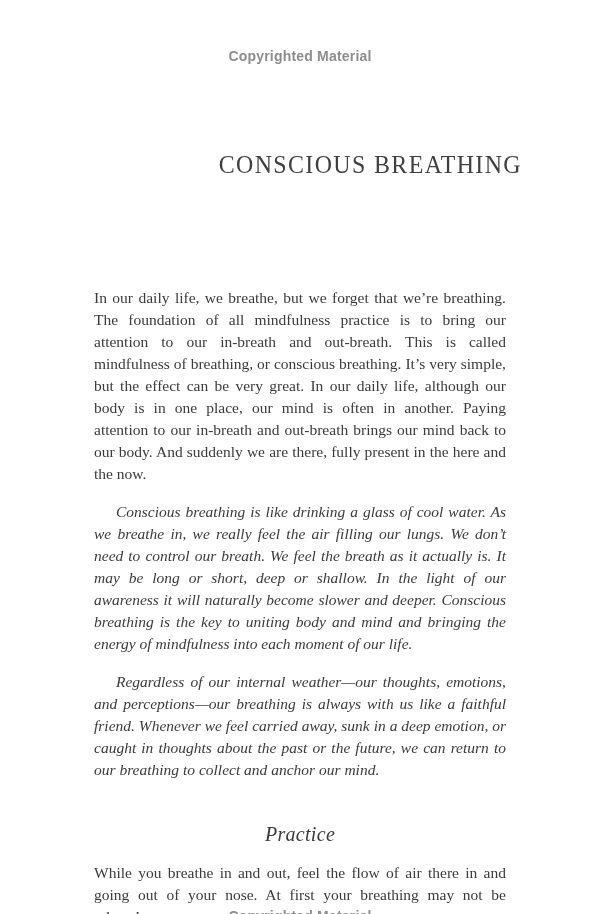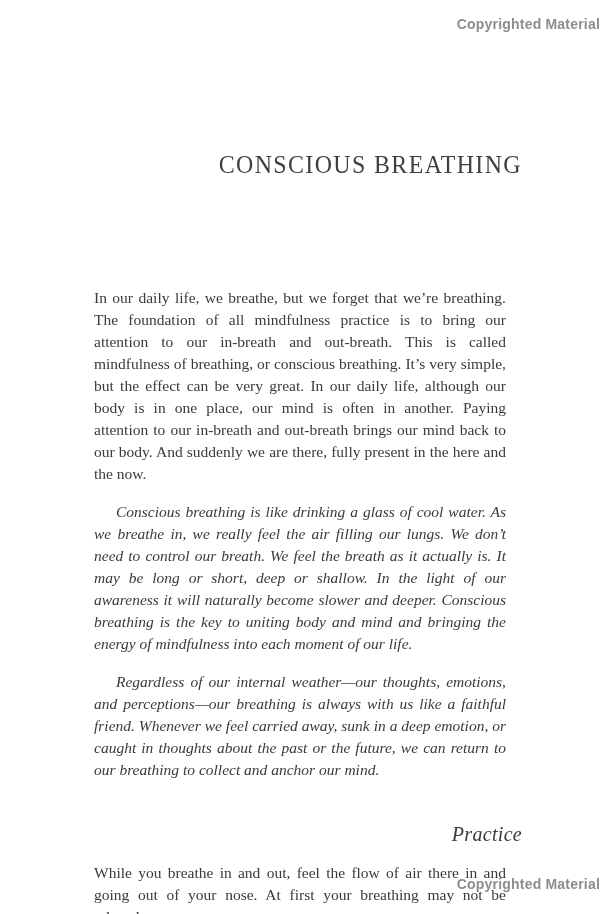--- a/index.html
+++ b/index.html
@@ -12,26 +12,27 @@
     width: 600px;
     height: 914px;
     background: #ffffff;
     font-family: "Liberation Serif", serif;
     overflow: hidden;
   }
   .copyright {
     position: absolute;
     left: 0;
     width: 100%;
-    text-align: right;
+    text-align: center;
     font-family: "Liberation Sans", sans-serif;
     font-weight: bold;
     font-size: 14px;
     letter-spacing: 0.2px;
     color: #8d8d8d;
+    margin-top: 32px;
   }
   .copyright.top { top: 16px; }
   .copyright.bottom { top: 876px; }
   .chapter-title {
     position: absolute;
     top: 150px;
     left: 78px;
     width: 444px;
     margin: 0;
     text-align: right;
@@ -64,21 +65,21 @@
   }
   .section-heading {
     margin: 41px 0 15px 0;
     font-family: "Liberation Serif", serif;
     font-style: italic;
     font-weight: normal;
     font-size: 20px;
     line-height: 24px;
     letter-spacing: 0.3px;
     color: #3a3a3a;
-    text-align: right;
+    text-align: center;
   }
 </style>
 </head>
 <body>
 
 <div class="page">
 
   <div class="copyright top">Copyrighted Material</div>
 
   <h1 class="chapter-title">CONSCIOUS BREATHING</h1>

